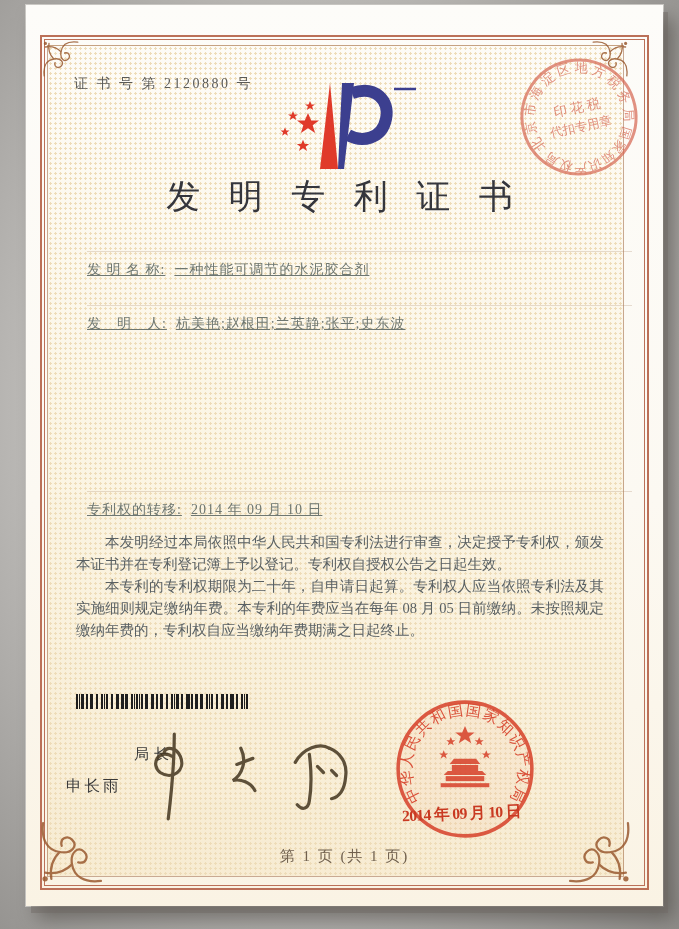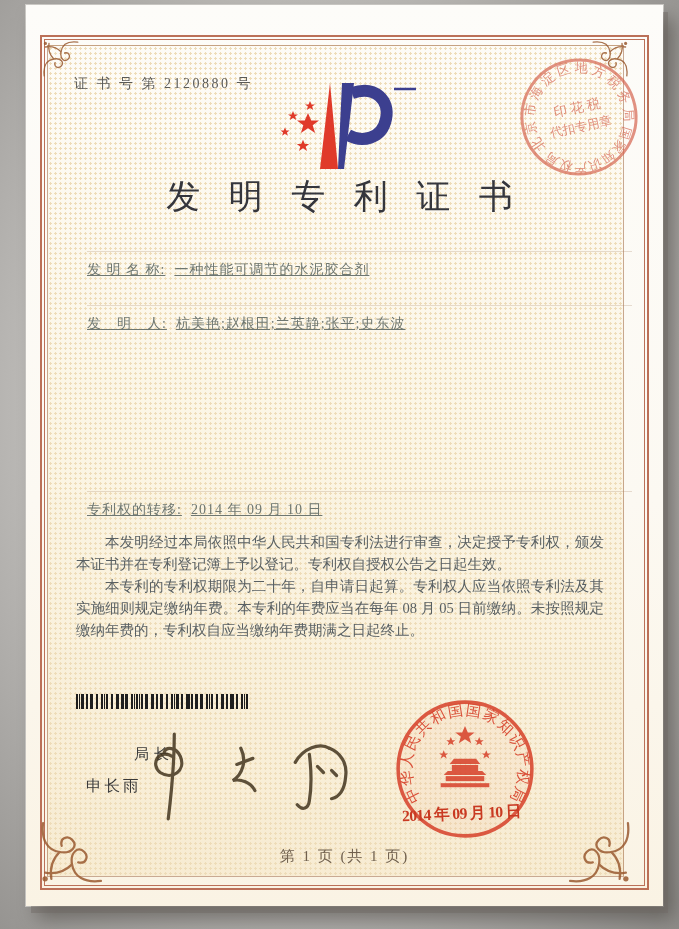--- a/index.html
+++ b/index.html
@@ -30,21 +30,21 @@
   .field-row .lbl{margin-right:9px;}
   .paras{position:absolute;left:50px;top:526px;width:528px;
     font-size:14.5px;line-height:22px;color:#596063;text-align:justify;}
   .paras p{margin:0;text-indent:2em;}
   .barcode{position:absolute;left:50px;top:689px;width:173px;height:15px;
     background:
      repeating-linear-gradient(90deg,#1e1e1e 0 2px,transparent 2px 5px),
      repeating-linear-gradient(90deg,#1e1e1e 0 1px,transparent 1px 7px),
      repeating-linear-gradient(90deg,transparent 0 3px,#1e1e1e 3px 4px,transparent 4px 11px);}
   .signer-title{position:absolute;left:60px;top:740px;font-size:15px;letter-spacing:5px;color:#3a3a3a;margin-left:48px;}
-  .signer-name{position:absolute;left:60px;top:771px;font-size:15.5px;letter-spacing:3px;color:#3a3a3a;}
+  .signer-name{position:absolute;left:40px;top:771px;font-size:15.5px;letter-spacing:3px;color:#3a3a3a;}
   .signature{position:absolute;left:112px;top:720px;width:252px;height:98px;}
   .office-seal{position:absolute;left:363px;top:688px;width:152px;height:152px;}
   .tax-seal{position:absolute;left:488px;top:46px;width:130px;height:132px;transform:rotate(-12deg);opacity:.68;}
   .footer{position:absolute;left:0;top:842px;width:100%;text-align:center;
     font-size:15px;letter-spacing:2px;color:#70604e;}
   svg text{font-family:"Liberation Serif","DejaVu Serif",serif;}
 </style>
 </head>
 <body>
 

